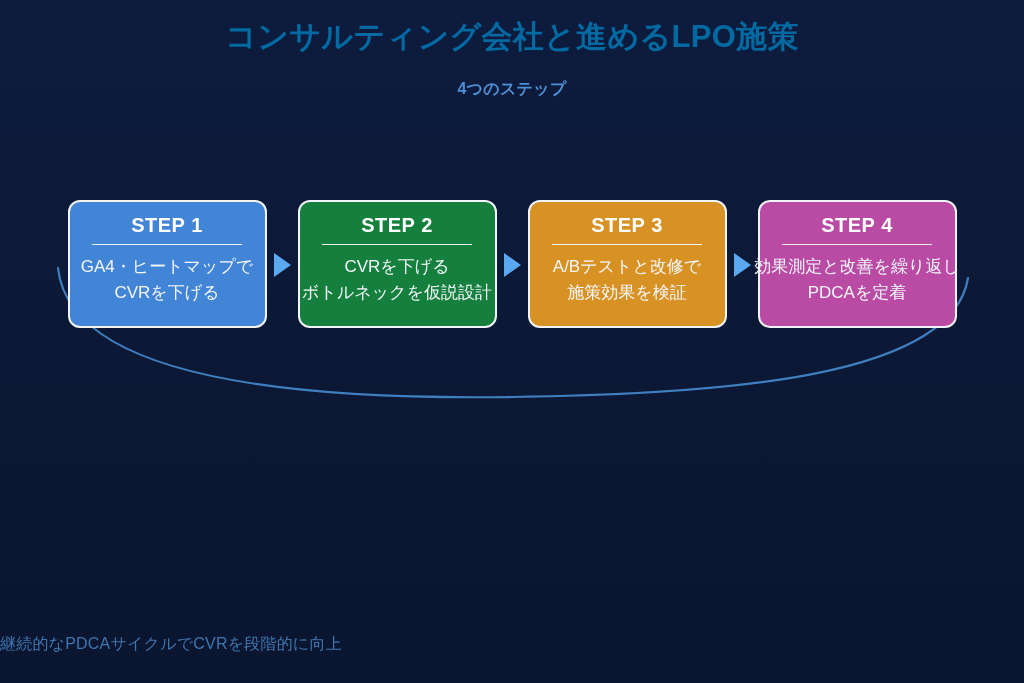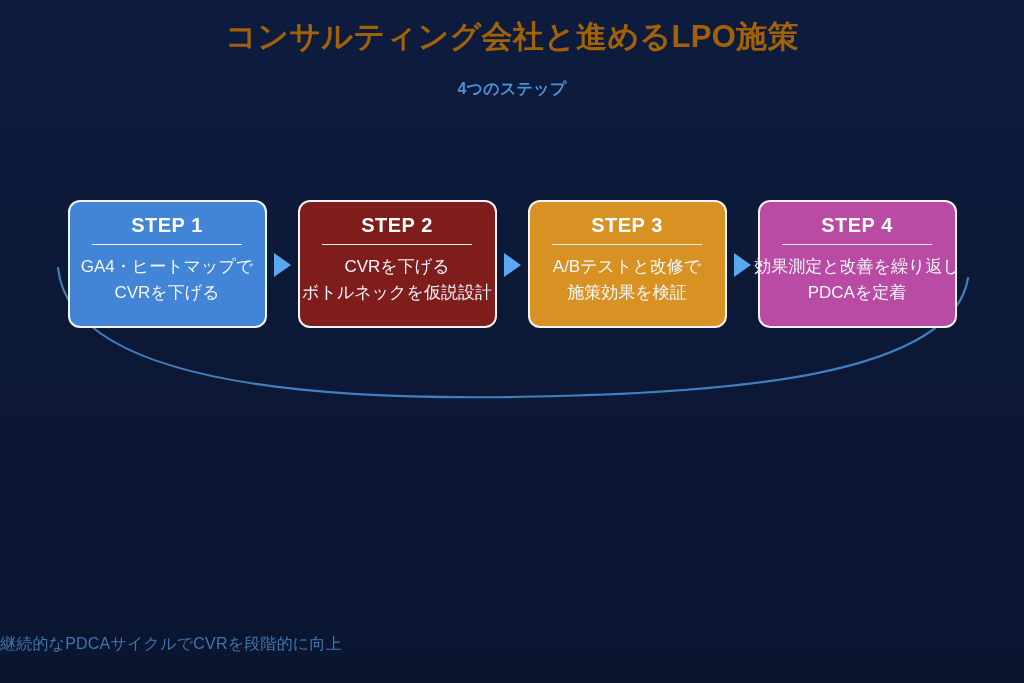--- a/index.html
+++ b/index.html
@@ -24,21 +24,21 @@
     top: 18px;
     left: 0;
     width: 100%;
     text-align: center;
     pointer-events: none;
   }
 
   .main-title {
     font-size: 31px;
     font-weight: bold;
-    color: #a16207;
+    color: #0369a1;
     letter-spacing: 0.3px;
     line-height: 1.25;
   }
 
   .sub-title {
     margin-top: 22px;
     font-size: 16px;
     font-weight: bold;
     color: #4f8fd4;
     letter-spacing: 0.3px;
@@ -149,21 +149,21 @@
     <div class="step-title">STEP 1</div>
     <div class="step-rule"></div>
     <div class="step-desc">GA4・ヒートマップで</div>
     <div class="step-desc">CVRを下げる</div>
   </div>
 
   <div class="arrow-gap">
     <div class="arrow-tri"></div>
   </div>
 
-  <div class="step-box" style="background:#7f1d1d">
+  <div class="step-box" style="background:#15803d">
     <div class="step-title">STEP 2</div>
     <div class="step-rule"></div>
     <div class="step-desc">CVRを下げる</div>
     <div class="step-desc">ボトルネックを仮説設計</div>
   </div>
 
   <div class="arrow-gap">
     <div class="arrow-tri"></div>
   </div>
 

